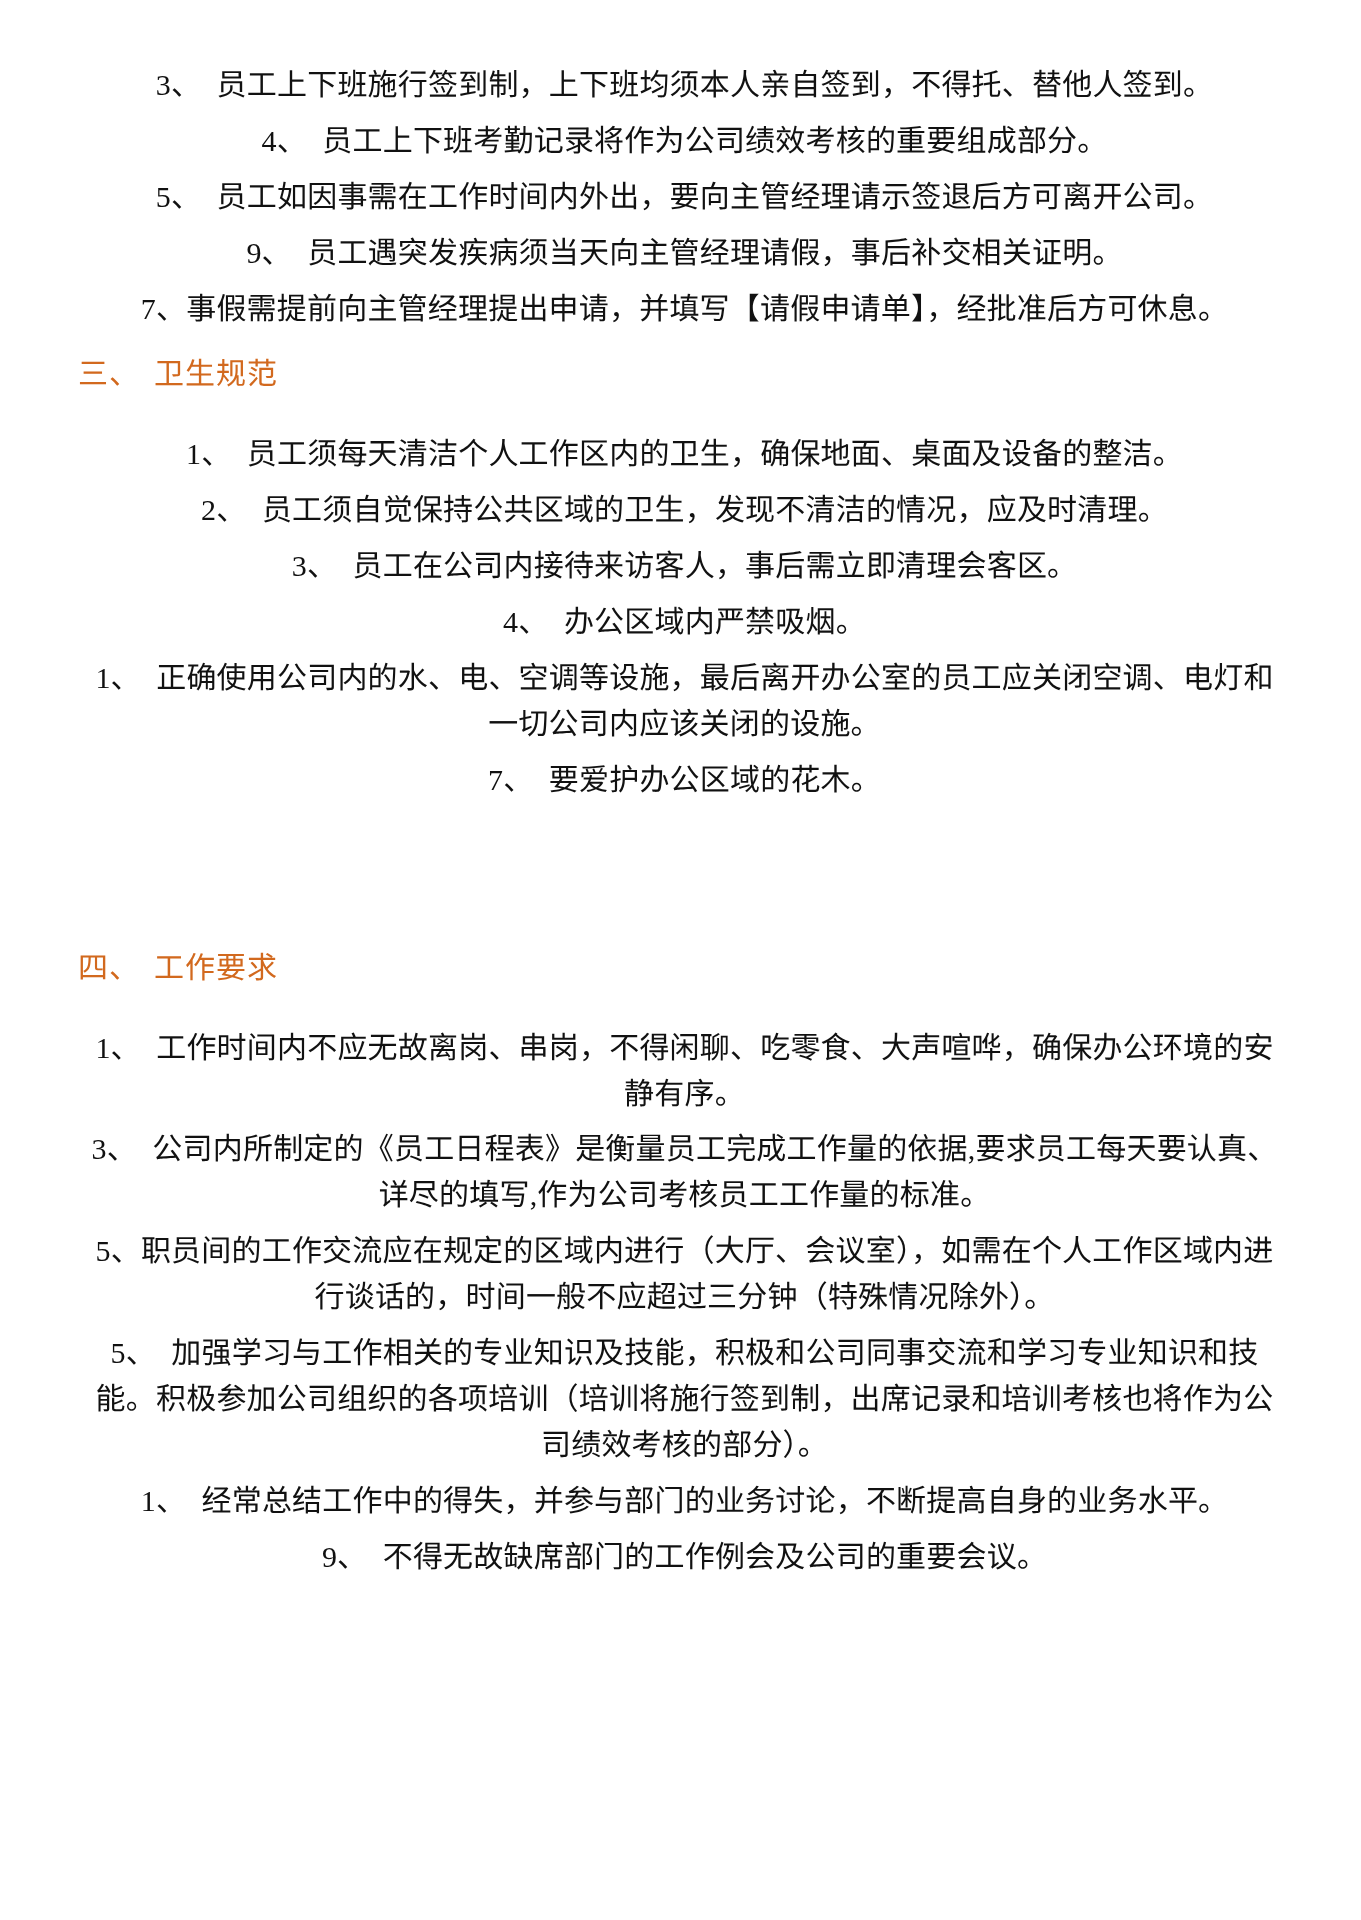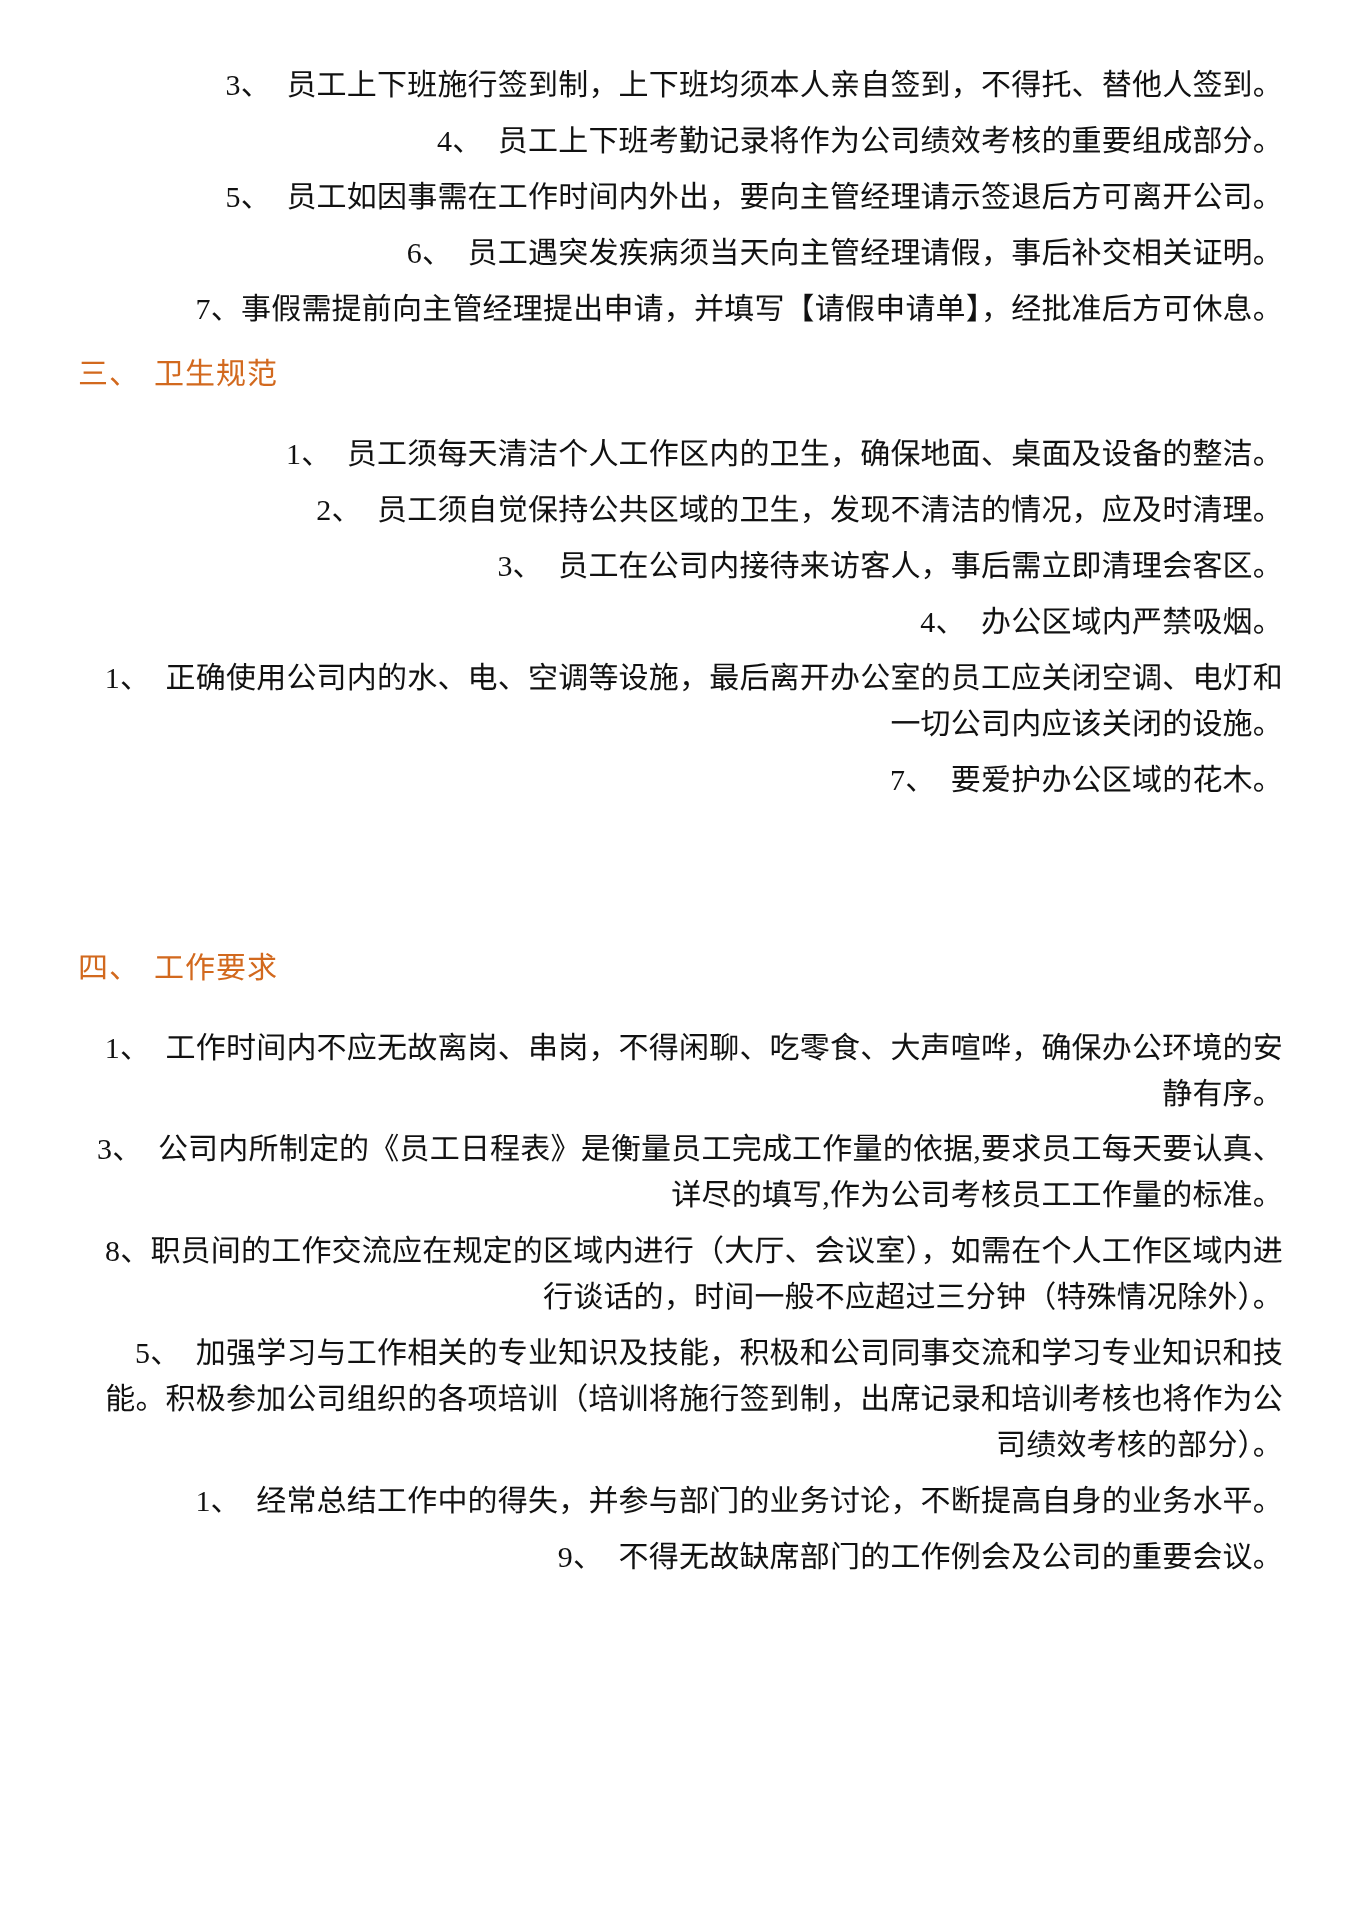--- a/index.html
+++ b/index.html
@@ -20,21 +20,21 @@
     min-height: 1920px;
     box-sizing: border-box;
     padding: 62px 78px 40px 78px;
     position: relative;
   }
   .para {
     font-size: 30px;
     line-height: 1.53;
     margin: 0 0 10px 8px;
     letter-spacing: 0.2px;
-    text-align: right;
+    text-align: center;
     white-space: pre-wrap;
   }
   .section-heading {
     font-size: 30px;
     font-weight: normal;
     color: #D2691E;
     margin: 18px 0 16px 0;
     font-family: "Liberation Sans", "DejaVu Sans", sans-serif;
     letter-spacing: 1px;
   }
@@ -48,21 +48,21 @@
 </style>
 </head>
 <body>
 
 <div class="page">
 
   <div class="block">
     <p class="para">3、  员工上下班施行签到制，上下班均须本人亲自签到，不得托、替他人签到。</p>
     <p class="para">4、  员工上下班考勤记录将作为公司绩效考核的重要组成部分。</p>
     <p class="para">5、  员工如因事需在工作时间内外出，要向主管经理请示签退后方可离开公司。</p>
-    <p class="para">6、  员工遇突发疾病须当天向主管经理请假，事后补交相关证明。</p>
+    <p class="para">9、  员工遇突发疾病须当天向主管经理请假，事后补交相关证明。</p>
     <p class="para">7、事假需提前向主管经理提出申请，并填写【请假申请单】，经批准后方可休息。</p>
   </div>
 
   <div class="block">
     <h2 class="section-heading">
       <span class="heading-num">三、</span><span>卫生规范</span>
     </h2>
     <div class="gap-small"></div>
     <p class="para">1、  员工须每天清洁个人工作区内的卫生，确保地面、桌面及设备的整洁。</p>
     <p class="para">2、  员工须自觉保持公共区域的卫生，发现不清洁的情况，应及时清理。</p>
@@ -74,19 +74,19 @@
 
   <div class="gap-large"></div>
 
   <div class="block">
     <h2 class="section-heading">
       <span class="heading-num">四、</span><span>工作要求</span>
     </h2>
     <div class="gap-small"></div>
     <p class="para">1、  工作时间内不应无故离岗、串岗，不得闲聊、吃零食、大声喧哗，确保办公环境的安静有序。</p>
     <p class="para">3、  公司内所制定的《员工日程表》是衡量员工完成工作量的依据,要求员工每天要认真、详尽的填写,作为公司考核员工工作量的标准。</p>
-    <p class="para">8、职员间的工作交流应在规定的区域内进行（大厅、会议室），如需在个人工作区域内进行谈话的，时间一般不应超过三分钟（特殊情况除外）。</p>
+    <p class="para">5、职员间的工作交流应在规定的区域内进行（大厅、会议室），如需在个人工作区域内进行谈话的，时间一般不应超过三分钟（特殊情况除外）。</p>
     <p class="para">5、  加强学习与工作相关的专业知识及技能，积极和公司同事交流和学习专业知识和技能。积极参加公司组织的各项培训（培训将施行签到制，出席记录和培训考核也将作为公司绩效考核的部分）。</p>
     <p class="para">1、  经常总结工作中的得失，并参与部门的业务讨论，不断提高自身的业务水平。</p>
     <p class="para">9、  不得无故缺席部门的工作例会及公司的重要会议。</p>
   </div>
 
 </div>
 
 </body></html>

